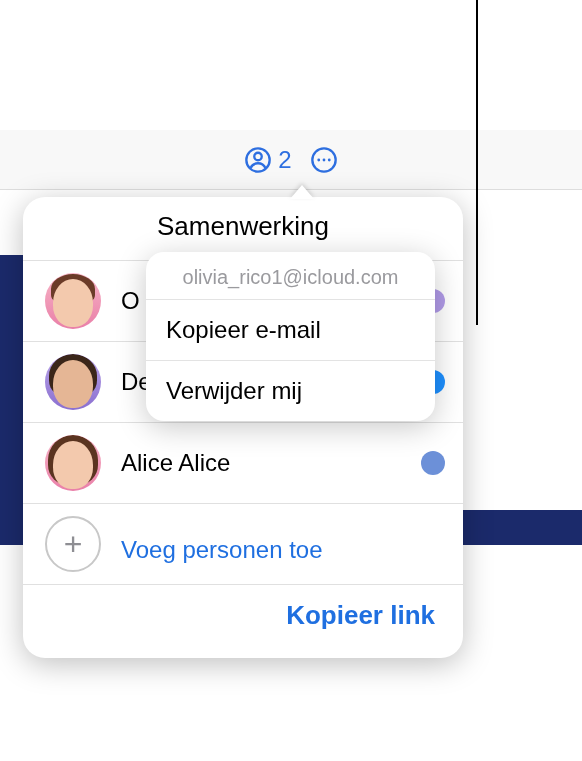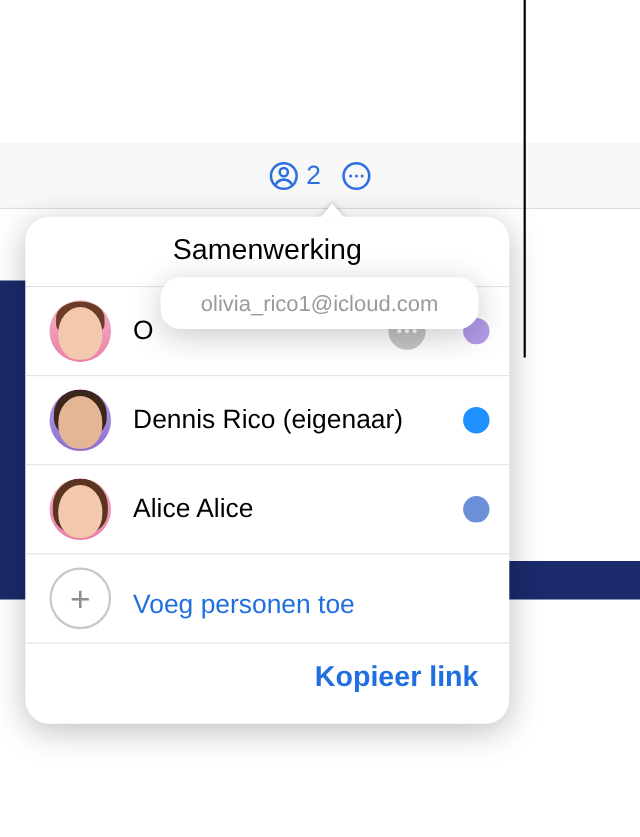--- a/index.html
+++ b/index.html
@@ -270,13 +270,15 @@
     <div class="add-label">Voeg personen toe</div>
   </div>
 
   <div class="footer">
     <button class="footer-link">Kopieer link</button>
   </div>
 </div>
 
 <div class="popover">
   <div class="popover-email">olivia_rico1@icloud.com</div>
+  <div class="popover-item">Kopieer e-mail</div>
+  <div class="popover-item">Verwijder mij</div>
 </div>
 
 </body></html>

